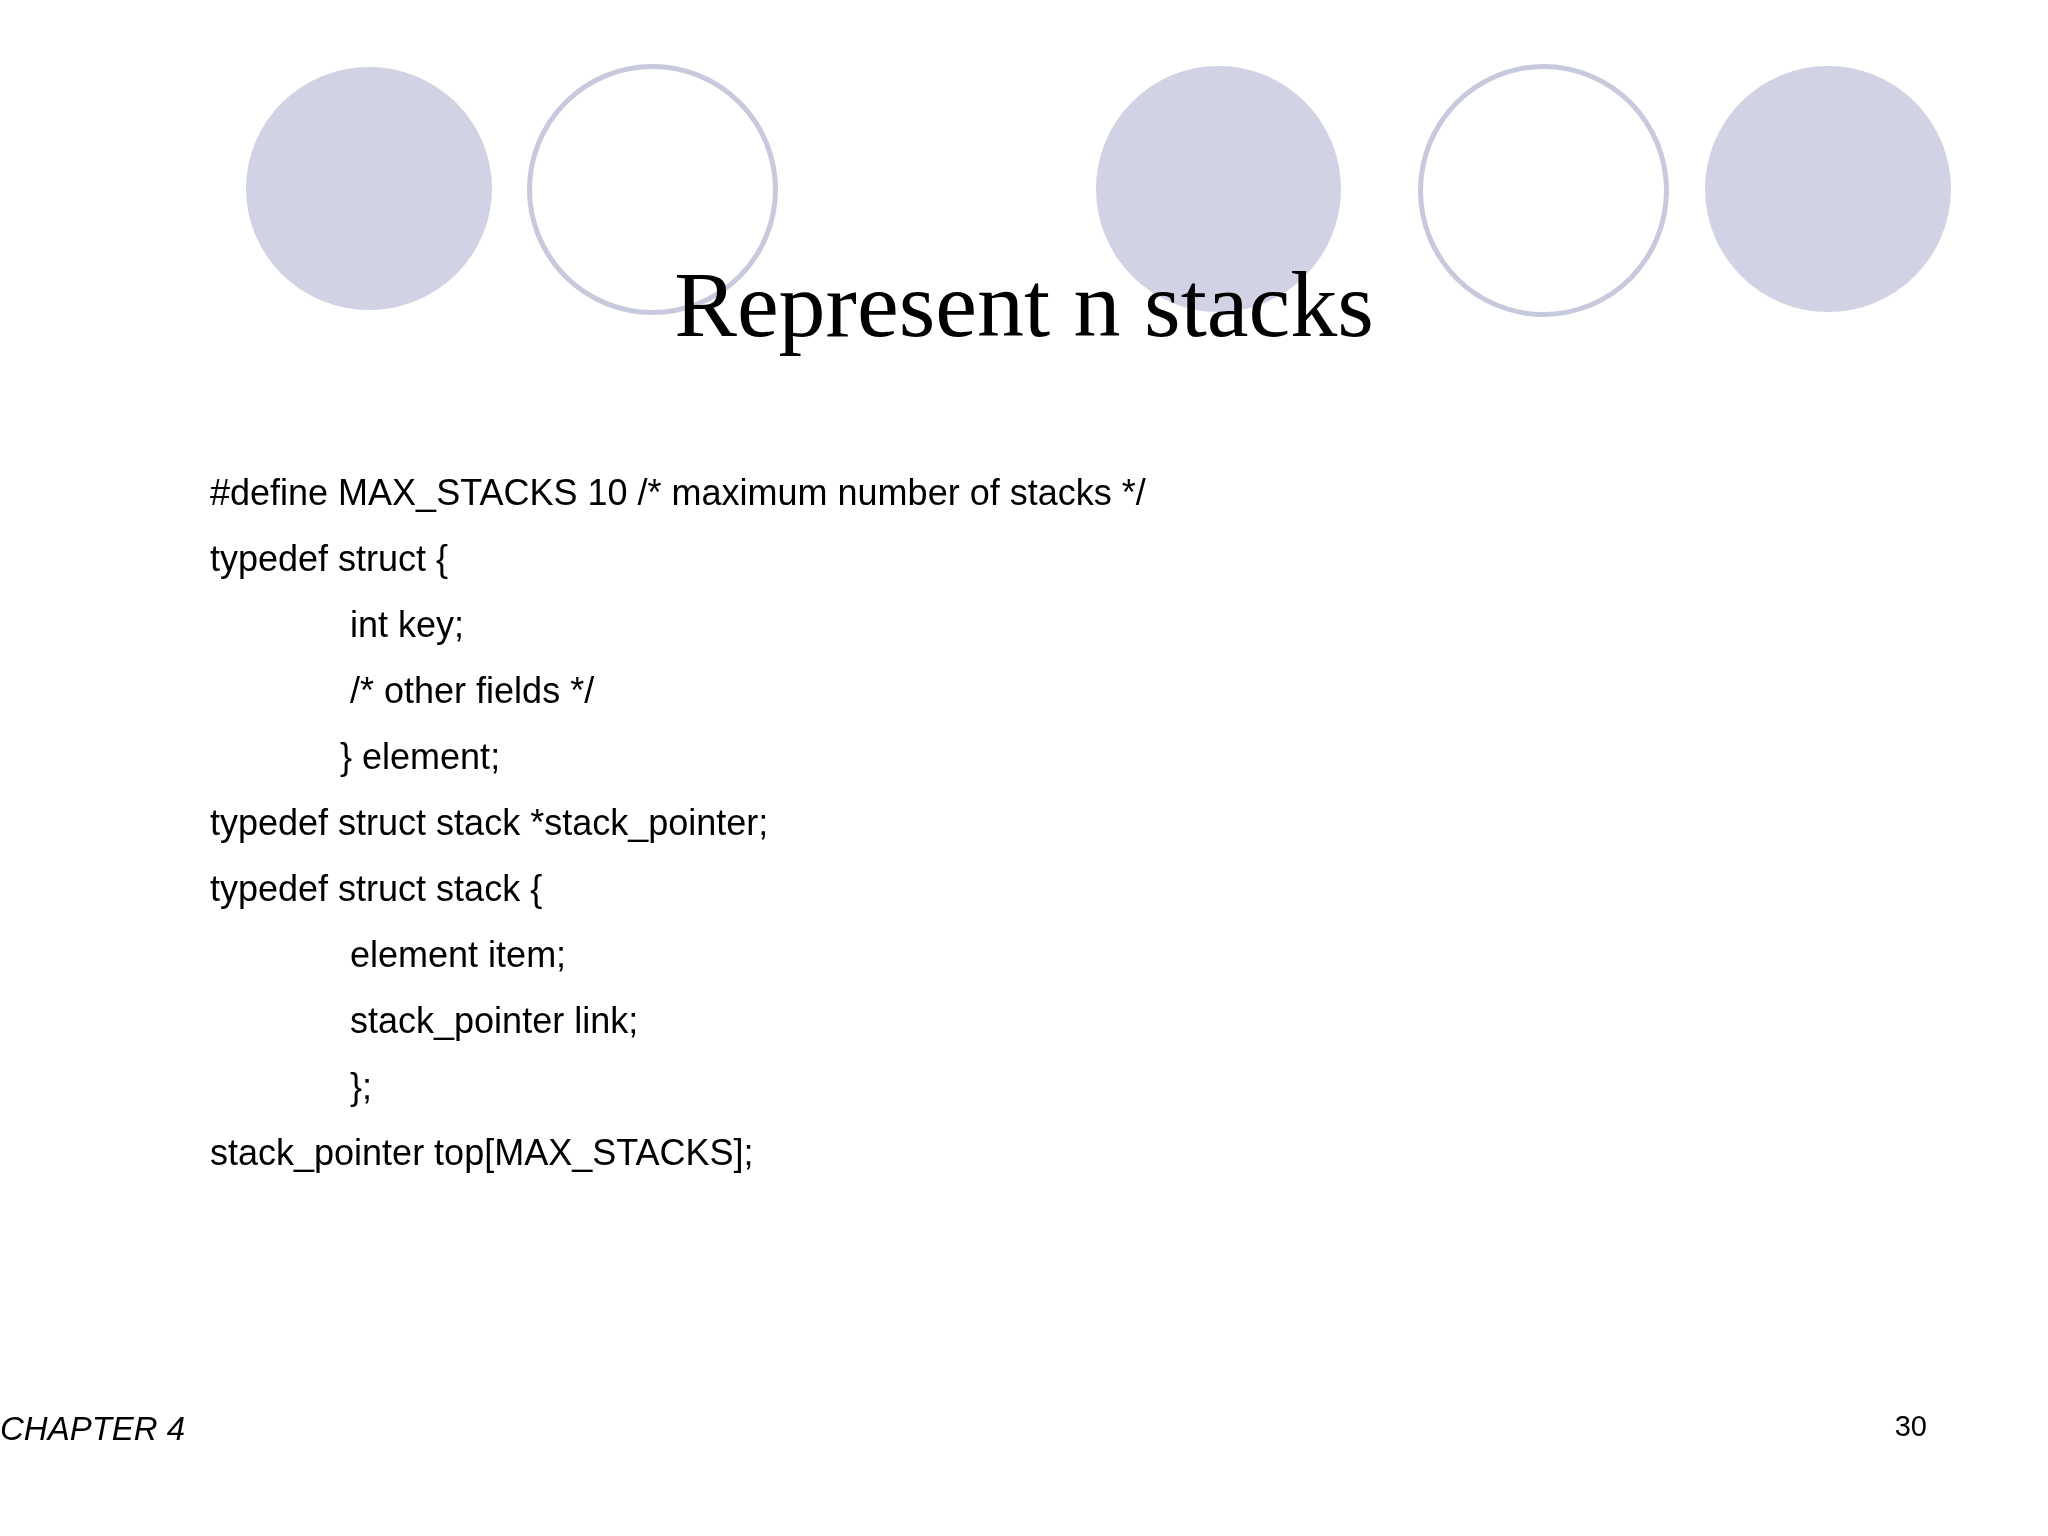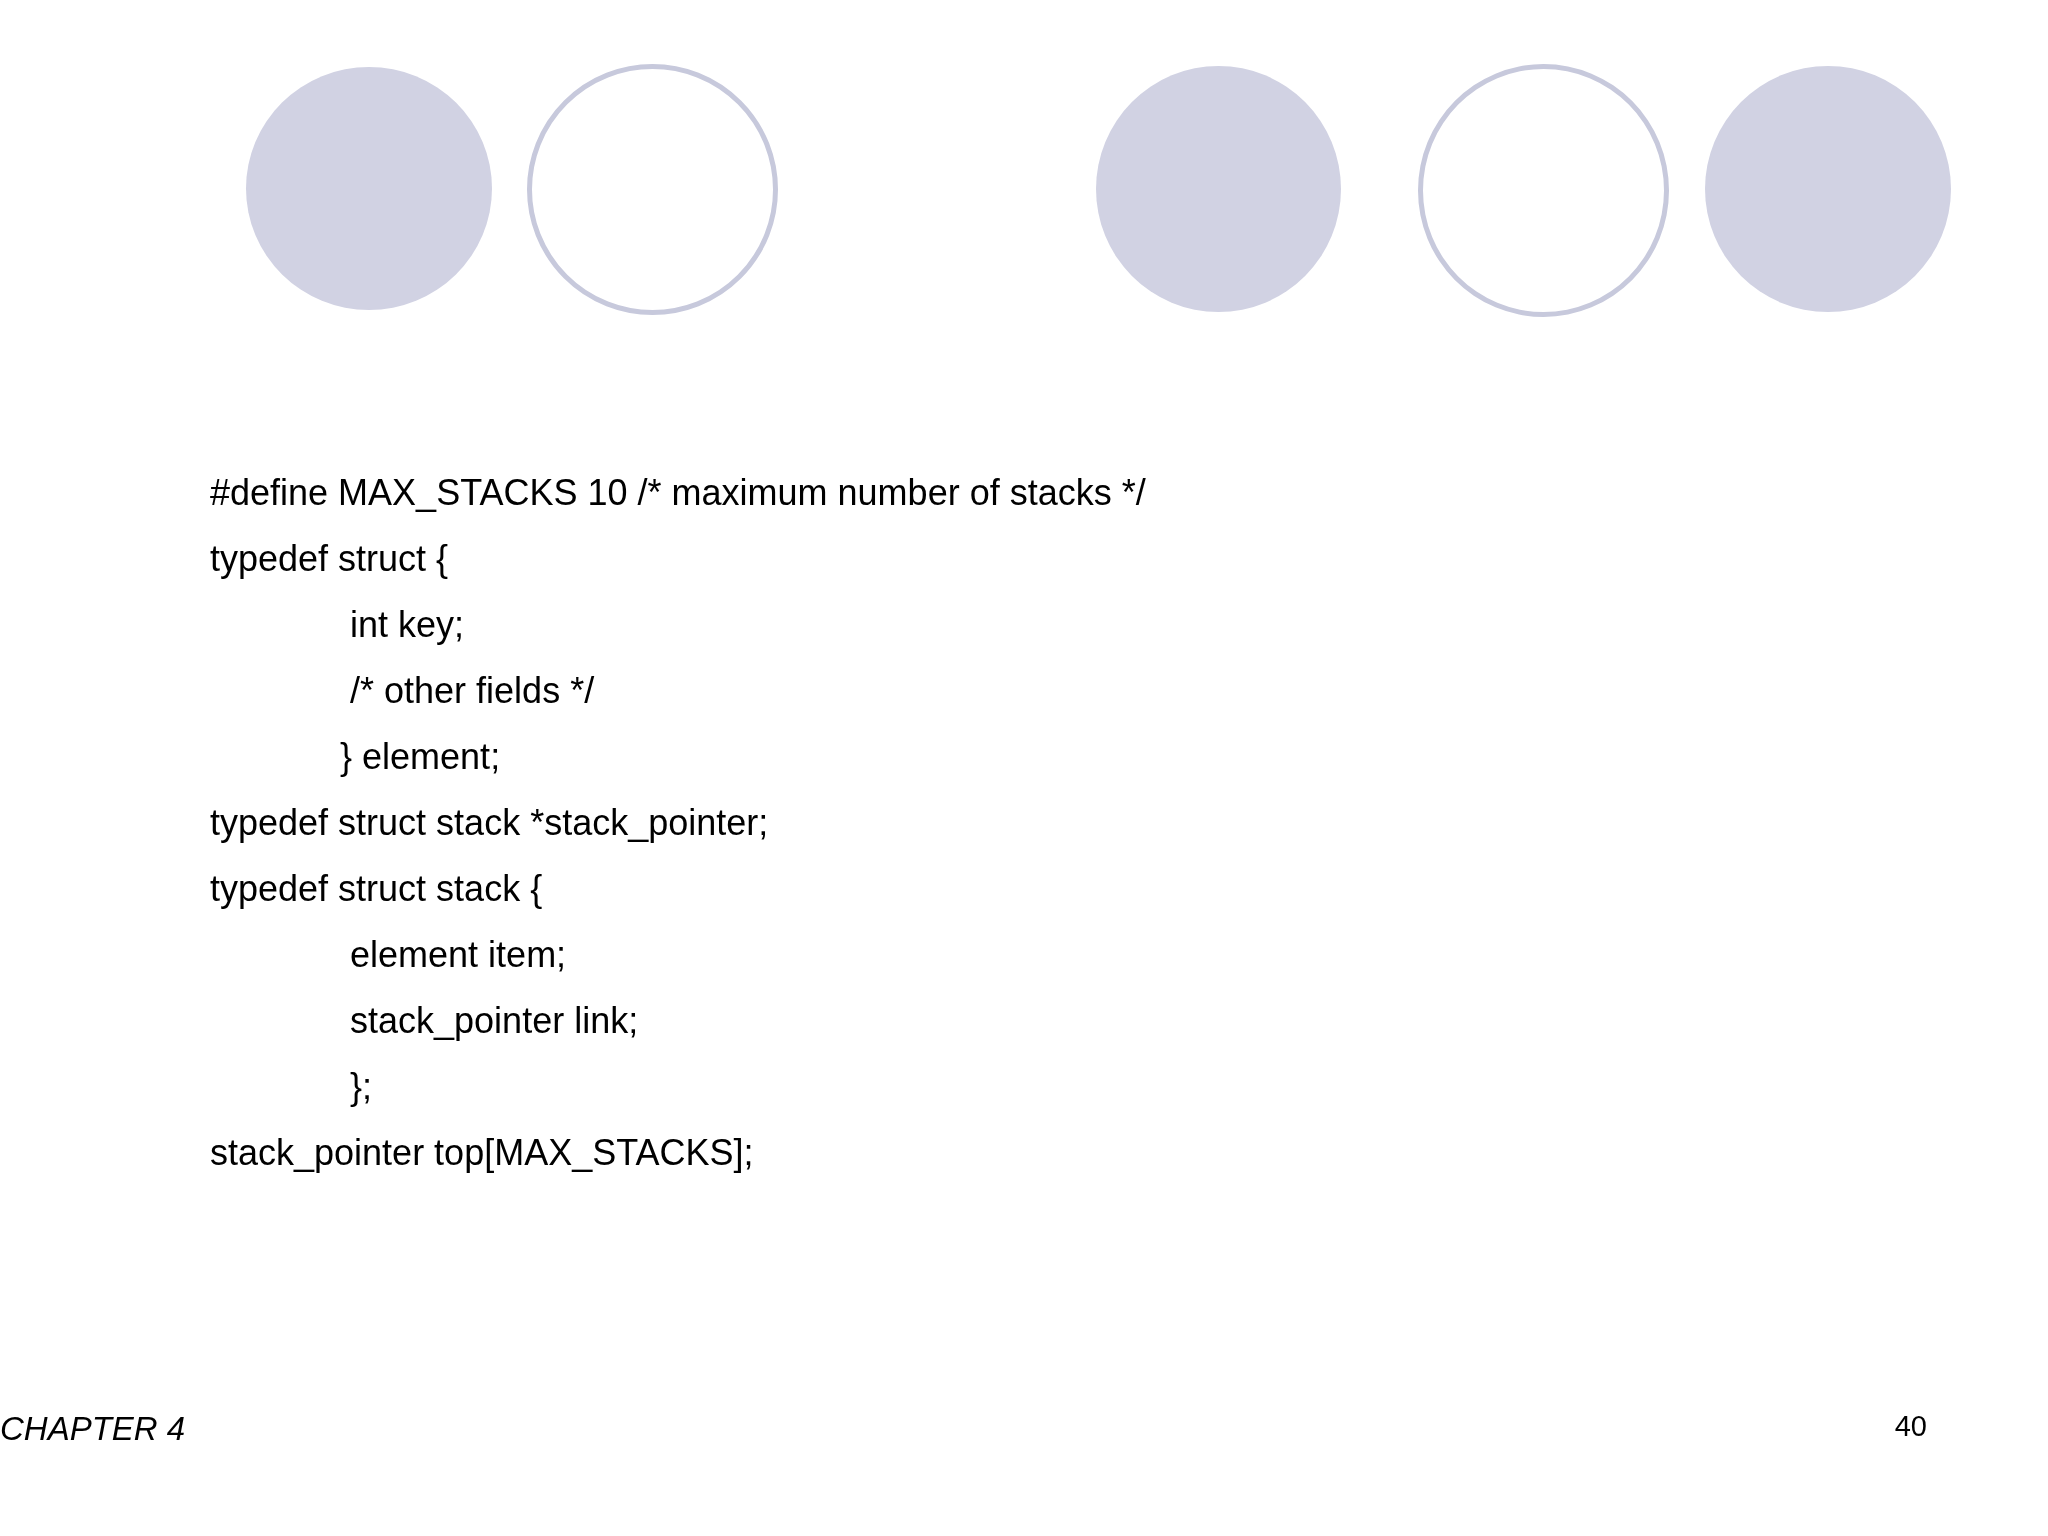--- a/index.html
+++ b/index.html
@@ -79,19 +79,20 @@
 <body>
 
 <div class="slide">
 
   <div class="circle filled c1"></div>
   <div class="circle outlined c2"></div>
   <div class="circle filled c3"></div>
   <div class="circle outlined c4"></div>
   <div class="circle filled c5"></div>
 
+  <h1 class="title">Represent n stacks</h1>
 
   <div class="code"><div class="code-line">#define MAX_STACKS 10 /* maximum number of stacks */</div><div class="code-line">typedef struct {</div><div class="code-line">              int key;</div><div class="code-line">              /* other fields */</div><div class="code-line">             } element;</div><div class="code-line">typedef struct stack *stack_pointer;</div><div class="code-line">typedef struct stack {</div><div class="code-line">              element item;</div><div class="code-line">              stack_pointer link;</div><div class="code-line">              };</div><div class="code-line">stack_pointer top[MAX_STACKS];</div></div>
 
   <div class="footer-chapter">CHAPTER 4</div>
-  <div class="footer-page">40</div>
+  <div class="footer-page">30</div>
 
 </div>
 
 </body></html>

